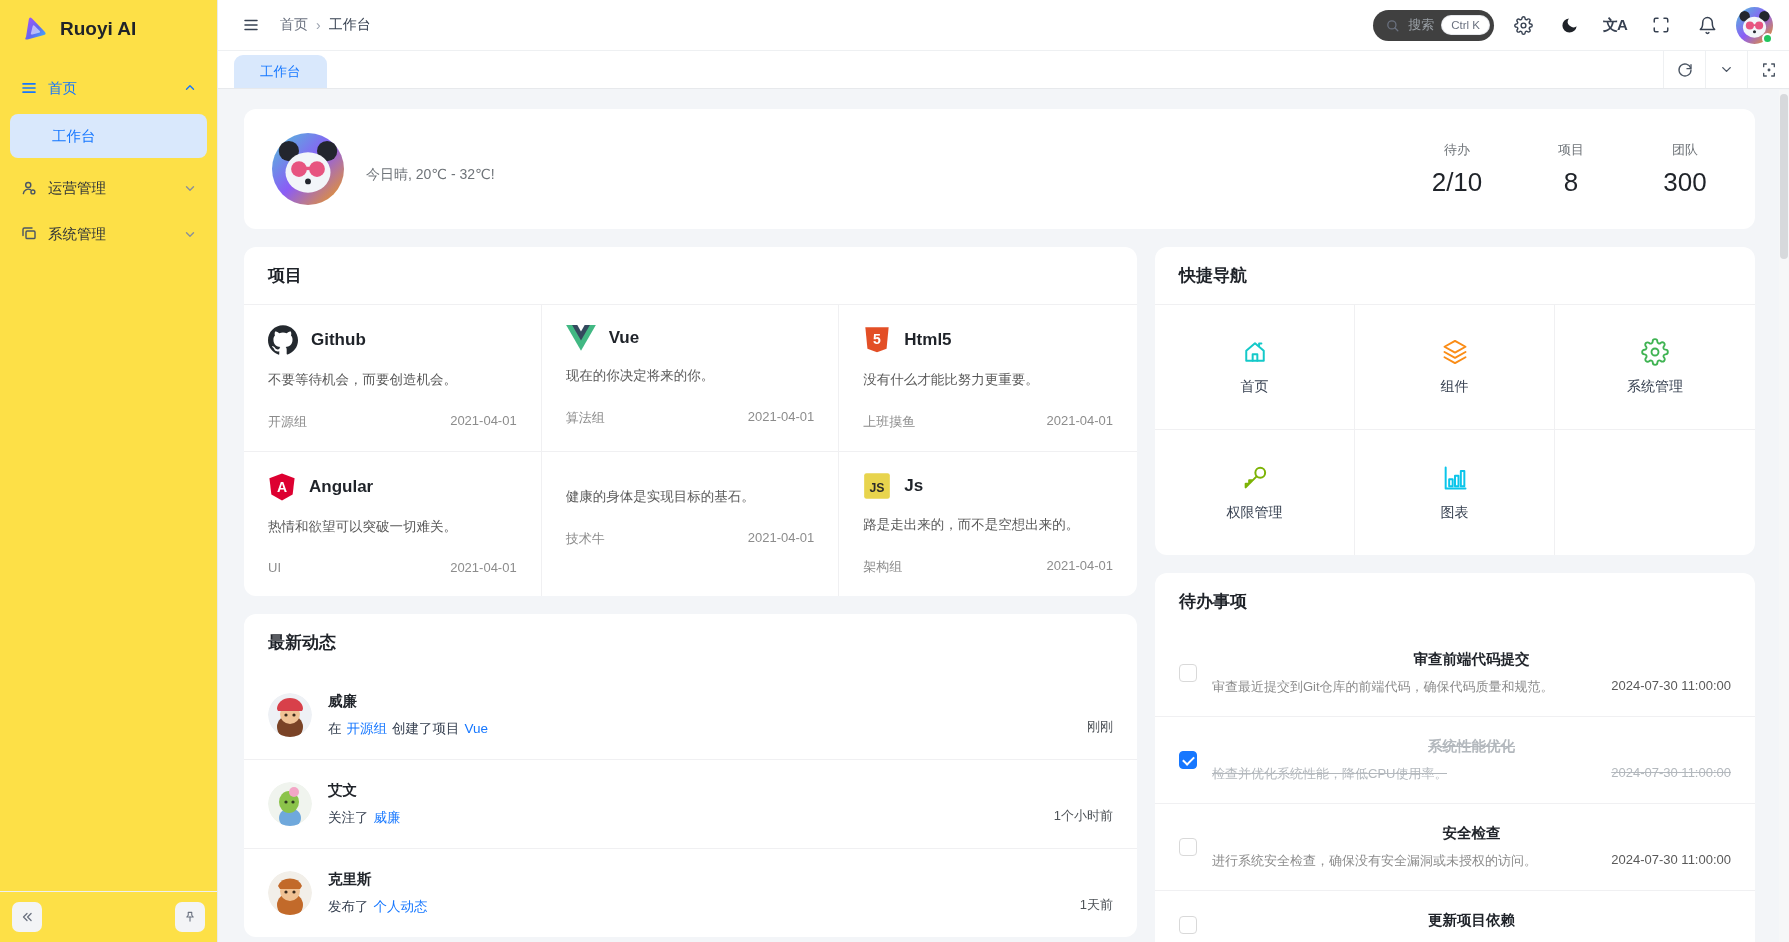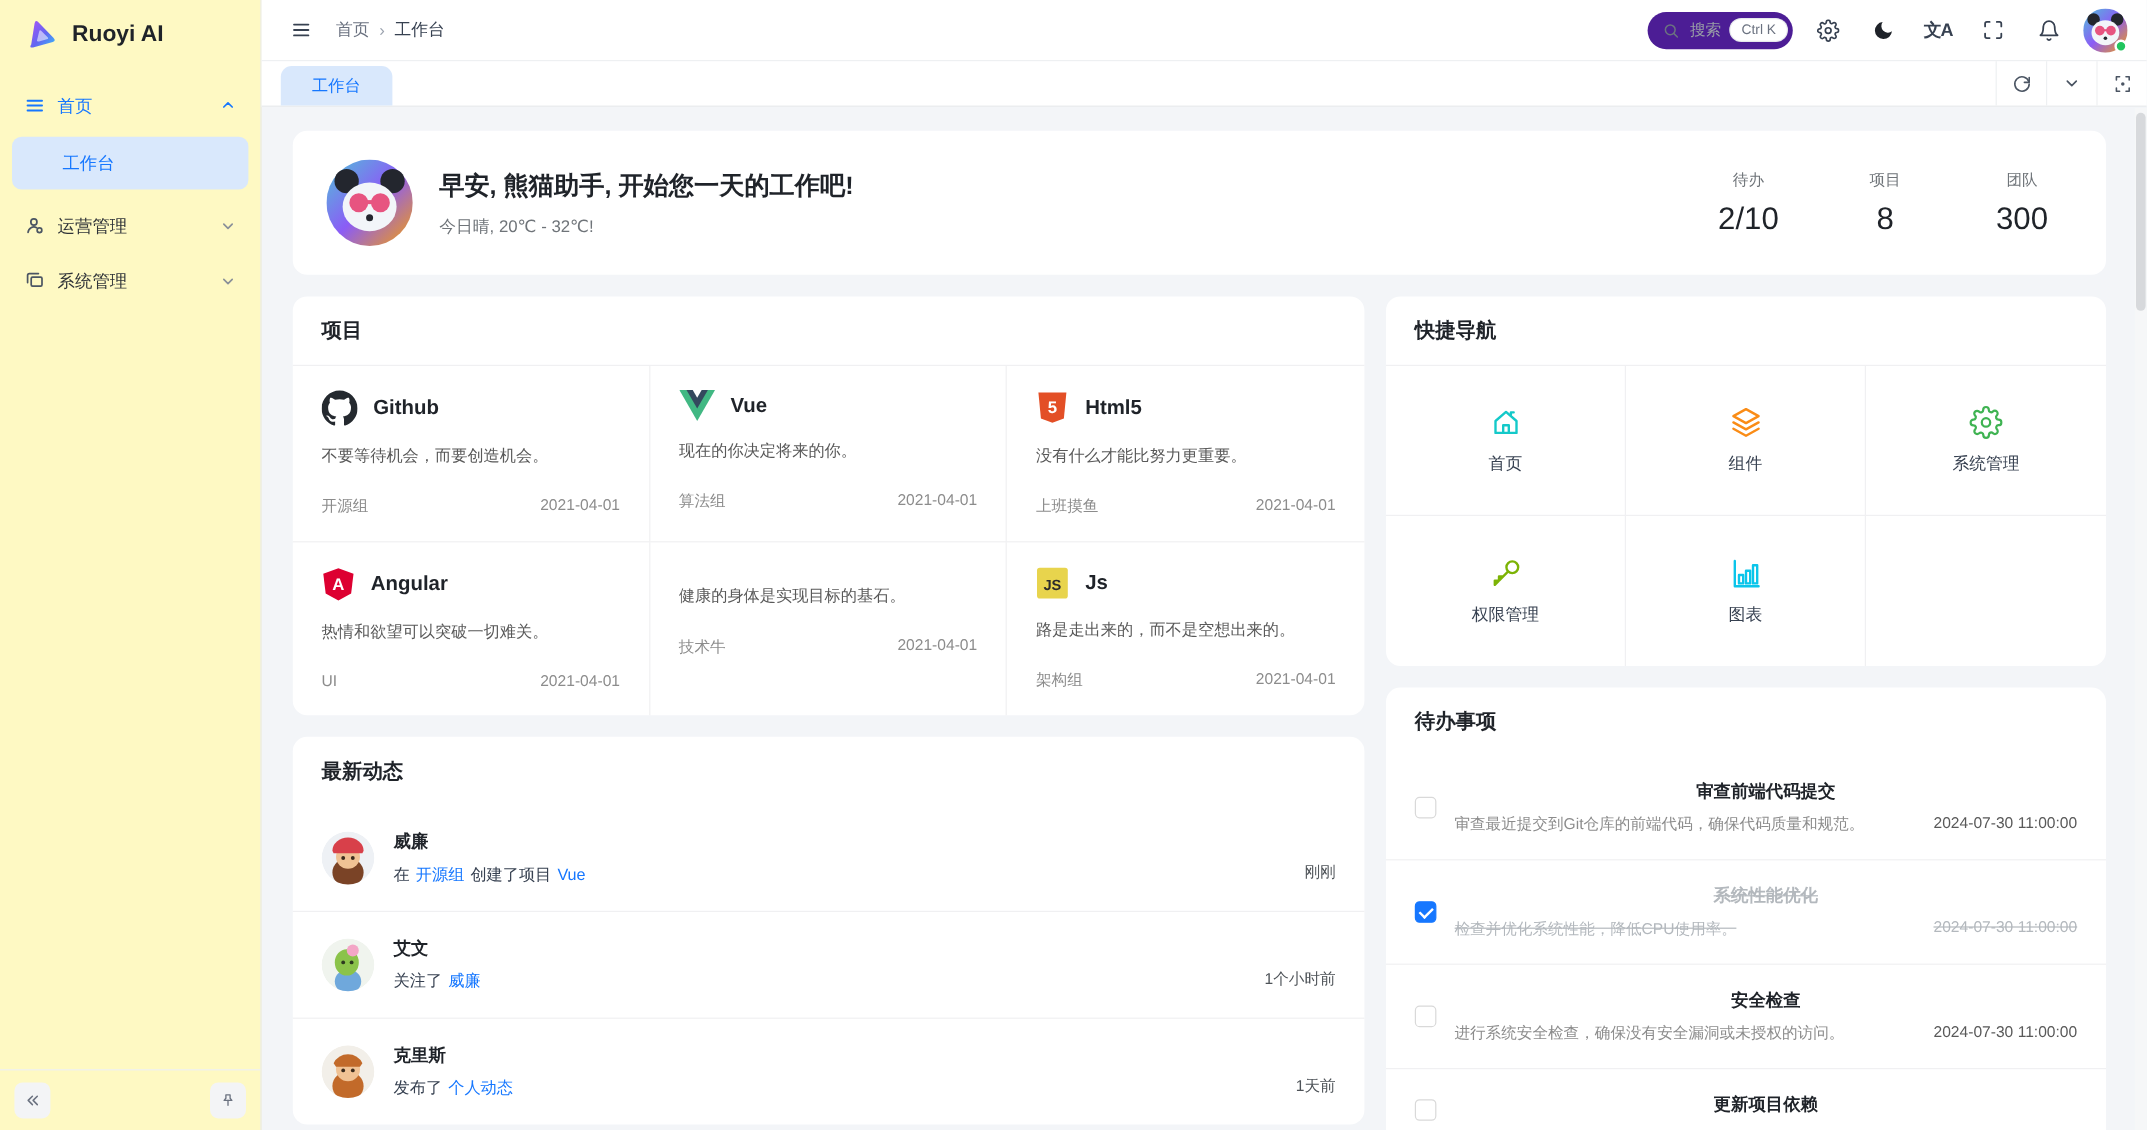--- a/index.html
+++ b/index.html
@@ -5,21 +5,21 @@
   * { margin:0; padding:0; box-sizing:border-box; }
   html,body { width:1789px; height:942px; overflow:hidden; }
   body {
     font-family:"Liberation Sans","DejaVu Sans",sans-serif;
     background:#f3f5f8; color:#1f2329; display:flex; position:relative;
     font-size:14px;
   }
   svg { display:block; }
 
   
-  .sidebar { width:218px; min-width:218px; background:#fef9c3; border-right:1px solid #e8eaed;
+  .sidebar { width:218px; min-width:218px; background:#fde047; border-right:1px solid #e8eaed;
     display:flex; flex-direction:column; }
   .logo-row { display:flex; align-items:center; gap:10px; padding:13px 18px; }
   .logo-name { font-size:19px; font-weight:bold; color:#1f2329; }
   .menu { padding:10px 10px 0 10px; flex:1; }
   .menu-item { display:flex; align-items:center; gap:10px; height:40px; padding:0 10px;
     border-radius:8px; color:#2f3338; font-size:14.5px; cursor:pointer; margin-bottom:6px; }
   .menu-item .mi-label { flex:1; }
   .menu-item.blue { color:#1677ff; }
   .submenu-item { display:flex; align-items:center; height:44px; padding-left:42px;
     border-radius:8px; background:#d9e8fc; color:#1677ff; font-size:14.5px; margin:2px 0 10px 0; cursor:pointer; }
@@ -34,21 +34,21 @@
   .main { flex:1; display:flex; flex-direction:column; min-width:0; position:relative; }
 
   .topbar { height:50px; background:#fff; display:flex; align-items:center; padding:0 16px; gap:12px; }
   .icon-btn { width:34px; height:34px; display:flex; align-items:center; justify-content:center;
     border-radius:8px; color:#4b5563; cursor:pointer; }
   .crumbs { display:flex; align-items:center; gap:8px; font-size:14px; }
   .crumb-home { color:#6b7280; cursor:pointer; }
   .crumb-sep { color:#9ca3af; }
   .crumb-cur { color:#374151; }
   .topbar-spacer { flex:1; }
-  .search-pill { display:flex; align-items:center; gap:8px; background:#4c1d95; border-radius:999px;
+  .search-pill { display:flex; align-items:center; gap:8px; background:#404040; border-radius:999px;
     height:31px; padding:0 5px 0 12px; cursor:pointer; }
   .search-text { color:#9aa0a6; font-size:13px; }
   .kbd-pill { background:#fff; border-radius:999px; padding:3px 9px; font-size:11.5px; color:#6b7280;
     box-shadow:0 0 0 1px #e5e7eb; }
   .translate-glyph { font-size:15px; font-weight:bold; color:#374151; letter-spacing:-1px; }
   .avatar-wrap { position:relative; width:37px; height:37px; cursor:pointer; }
   .avatar-wrap .dot { position:absolute; right:0px; bottom:0px; width:11px; height:11px;
     background:#22c55e; border:2px solid #fff; border-radius:50%; }
 
   .tabbar { height:39px; background:#fff; border-top:1px solid #eef0f2; border-bottom:1px solid #e7e9ec;
@@ -338,21 +338,20 @@
           <circle cx="15" cy="16" r="9" fill="#23262e"></circle>
             <circle cx="49" cy="16" r="9" fill="#23262e"></circle>
           <ellipse cx="32" cy="35" rx="20" ry="18" fill="#f2f5f9"></ellipse>
           <circle cx="24" cy="32" r="7" fill="#e75480"></circle>
             <circle cx="40" cy="32" r="7" fill="#e75480"></circle>
           <rect x="29" y="30" width="6" height="3" fill="#e75480"></rect>
           <circle cx="32" cy="43" r="2.6" fill="#23262e"></circle>
         </svg>
       </span>
       <div>
-        <div class="welcome-title">早安, 熊猫助手, 开始您一天的工作吧!</div>
         <div class="welcome-sub">今日晴, 20℃ - 32℃!</div>
       </div>
       <div class="welcome-stats">
         <div class="stat">
           <div class="stat-label">待办</div>
           <div class="stat-value">2/10</div>
         </div>
         <div class="stat">
           <div class="stat-label">项目</div>
           <div class="stat-value">8</div>

